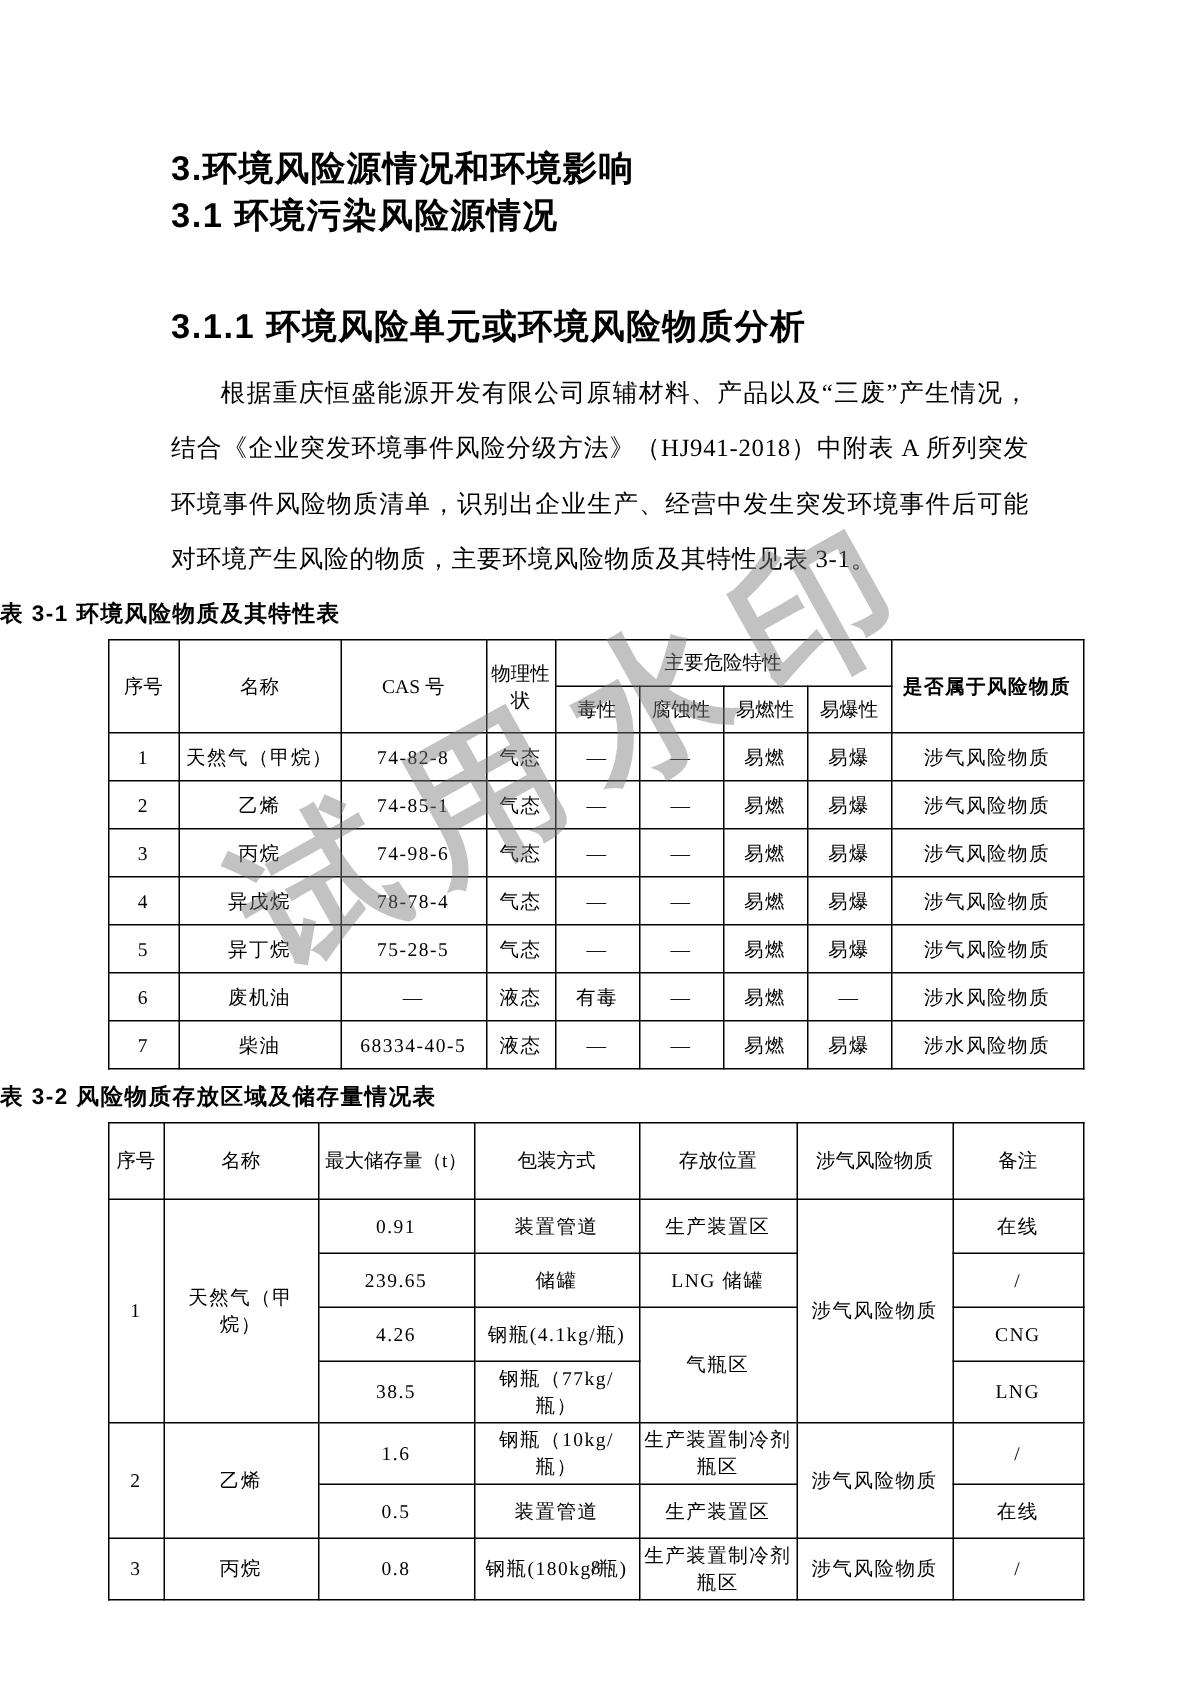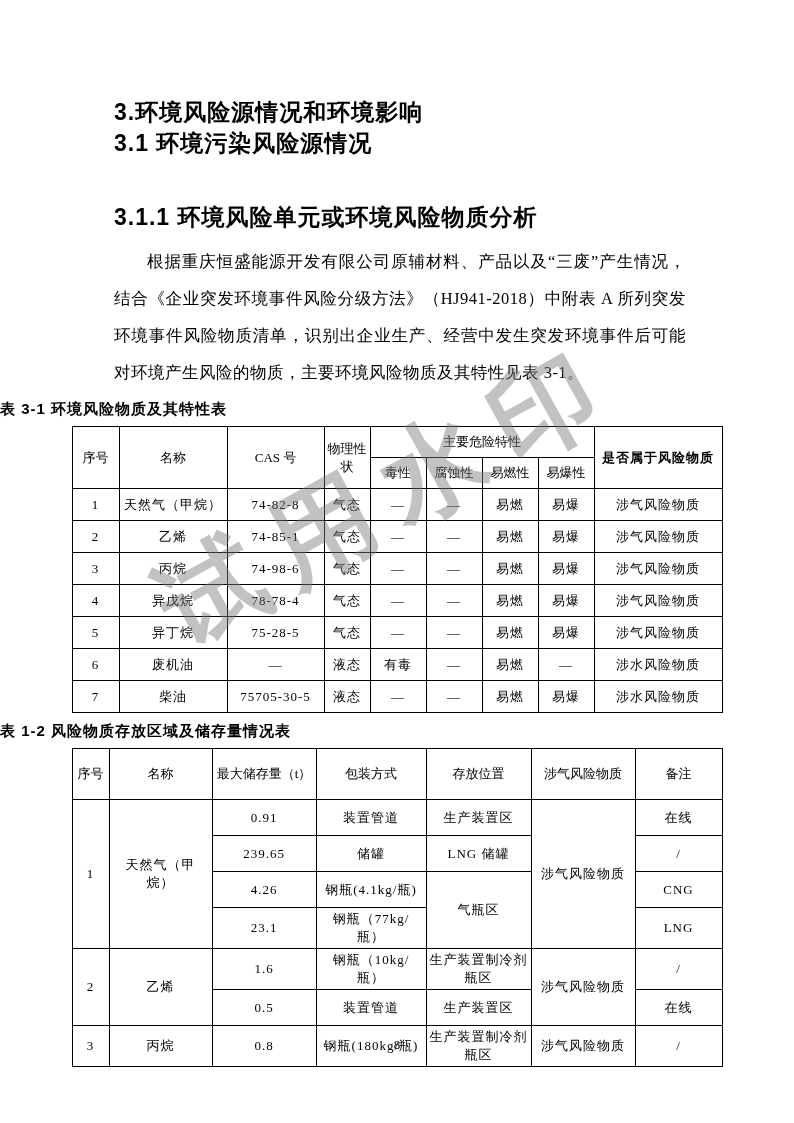--- a/index.html
+++ b/index.html
@@ -191,33 +191,33 @@
         <td>液态</td>
         <td>有毒</td>
         <td class="dash">—</td>
         <td>易燃</td>
         <td class="dash">—</td>
         <td>涉水风险物质</td>
       </tr>
       <tr>
         <td>7</td>
         <td>柴油</td>
-        <td>75705-30-5</td>
+        <td>68334-40-5</td>
         <td>液态</td>
         <td class="dash">—</td>
         <td class="dash">—</td>
         <td>易燃</td>
         <td>易爆</td>
         <td>涉水风险物质</td>
       </tr>
     </tbody>
   </table>
 
 
-  <div class="caption">表 1-2 风险物质存放区域及储存量情况表</div>
+  <div class="caption">表 3-2 风险物质存放区域及储存量情况表</div>
 
   <table class="t2">
     <colgroup>
       <col style="width:37px">
         <col style="width:103px">
         <col style="width:104px">
         <col style="width:110px">
       <col style="width:105px">
         <col style="width:104px">
         <col style="width:87px">
@@ -249,21 +249,21 @@
         <td>LNG 储罐</td>
         <td>/</td>
       </tr>
       <tr>
         <td>4.26</td>
         <td>钢瓶(4.1kg/瓶)</td>
         <td rowspan="2">气瓶区</td>
         <td>CNG</td>
       </tr>
       <tr>
-        <td>23.1</td>
+        <td>38.5</td>
         <td>钢瓶（77kg/瓶）</td>
         <td>LNG</td>
       </tr>
       <tr>
         <td rowspan="2">2</td>
         <td rowspan="2">乙烯</td>
         <td>1.6</td>
         <td>钢瓶（10kg/瓶）</td>
         <td>生产装置制冷剂瓶区</td>
         <td rowspan="2">涉气风险物质</td>

